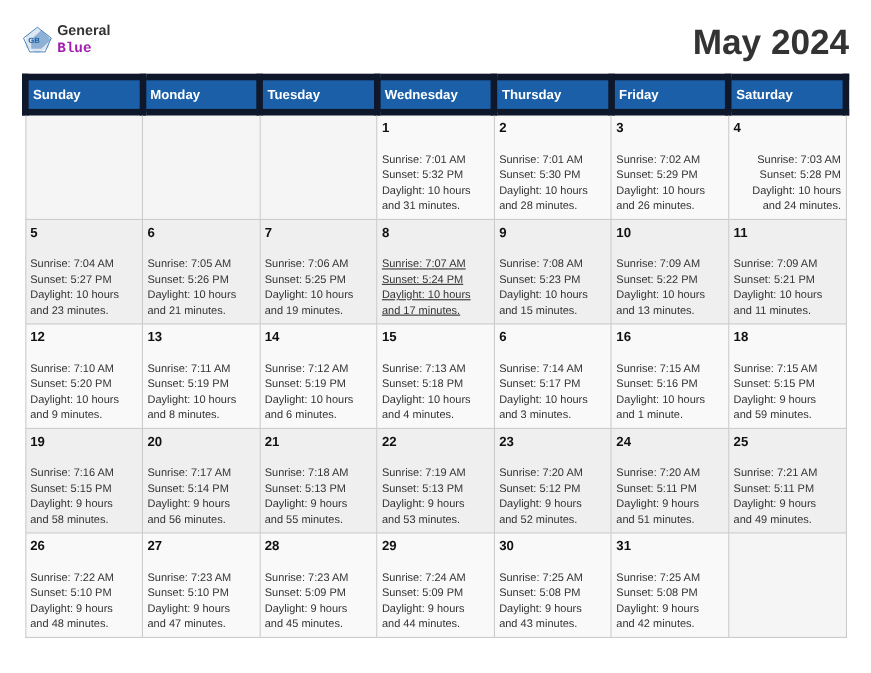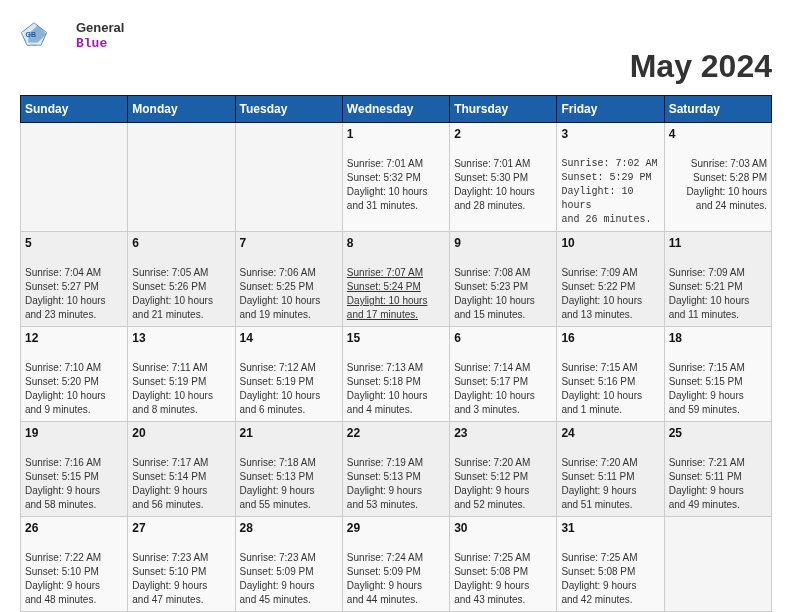--- a/index.html
+++ b/index.html
@@ -11,39 +11,38 @@
       padding: 20px;
     }
     .header {
       display: flex;
       justify-content: space-between;
       align-items: flex-start;
       margin-bottom: 10px;
     }
     .logo {
       display: flex;
-      gap: 24px;
+      align-items: center;
     }
     .logo-text {
       display: flex;
       flex-direction: column;
       font-size: 13px;
       font-weight: bold;
       line-height: 1.2;
     }
     .logo-general { color: #333; }
     .logo-blue { color: #a21caf; font-family: Liberation Mono, monospace; }
     .logo-icon {
       width: 28px;
       height: 28px;
       margin-right: 4px;
     }
     .title-block {
       text-align: center;
-      margin-top: 28px;
     }
     .title-block h1 {
       font-size: 32px;
       font-weight: bold;
       color: #333;
     }
     .title-block h2 {
       font-size: 15px;
       font-weight: normal;
       color: #333;
@@ -53,21 +52,21 @@
       border-collapse: collapse;
       font-size: 11px;
     }
     .calendar thead tr th {
       background: #1a5fa8;
       color: #fff;
       padding: 6px 4px;
       text-align: left;
       font-size: 12px;
       font-weight: bold;
-      border: 1px solid #0f172a;
+      border: 6px solid #0f172a;
     }
     .calendar tbody tr td {
       border: 1px solid #ccc;
       vertical-align: top;
       padding: 4px;
       width: calc(100% / 7);
       min-height: 80px;
       background: #fff;
     }
     .calendar tbody tr:nth-child(odd) td {
@@ -139,21 +138,21 @@
         </td>
         <td>
           <div class="day-number">2</div>
           <div class="day-detail" style="white-space: pre-line;">Sunrise: 7:01 AM
 Sunset: 5:30 PM
 Daylight: 10 hours
 and 28 minutes.</div>
         </td>
         <td>
           <div class="day-number">3</div>
-          <div class="day-detail" style="white-space: pre-line; font-family: Liberation Mono, monospace;">Sunrise: 7:02 AM
+          <div class="day-detail" style="white-space: pre-line;">Sunrise: 7:02 AM
 Sunset: 5:29 PM
 Daylight: 10 hours
 and 26 minutes.</div>
         </td>
         <td>
           <div class="day-number">4</div>
           <div class="day-detail" style="white-space: pre-line; text-align: right;">Sunrise: 7:03 AM
 Sunset: 5:28 PM
 Daylight: 10 hours
 and 24 minutes.</div>

